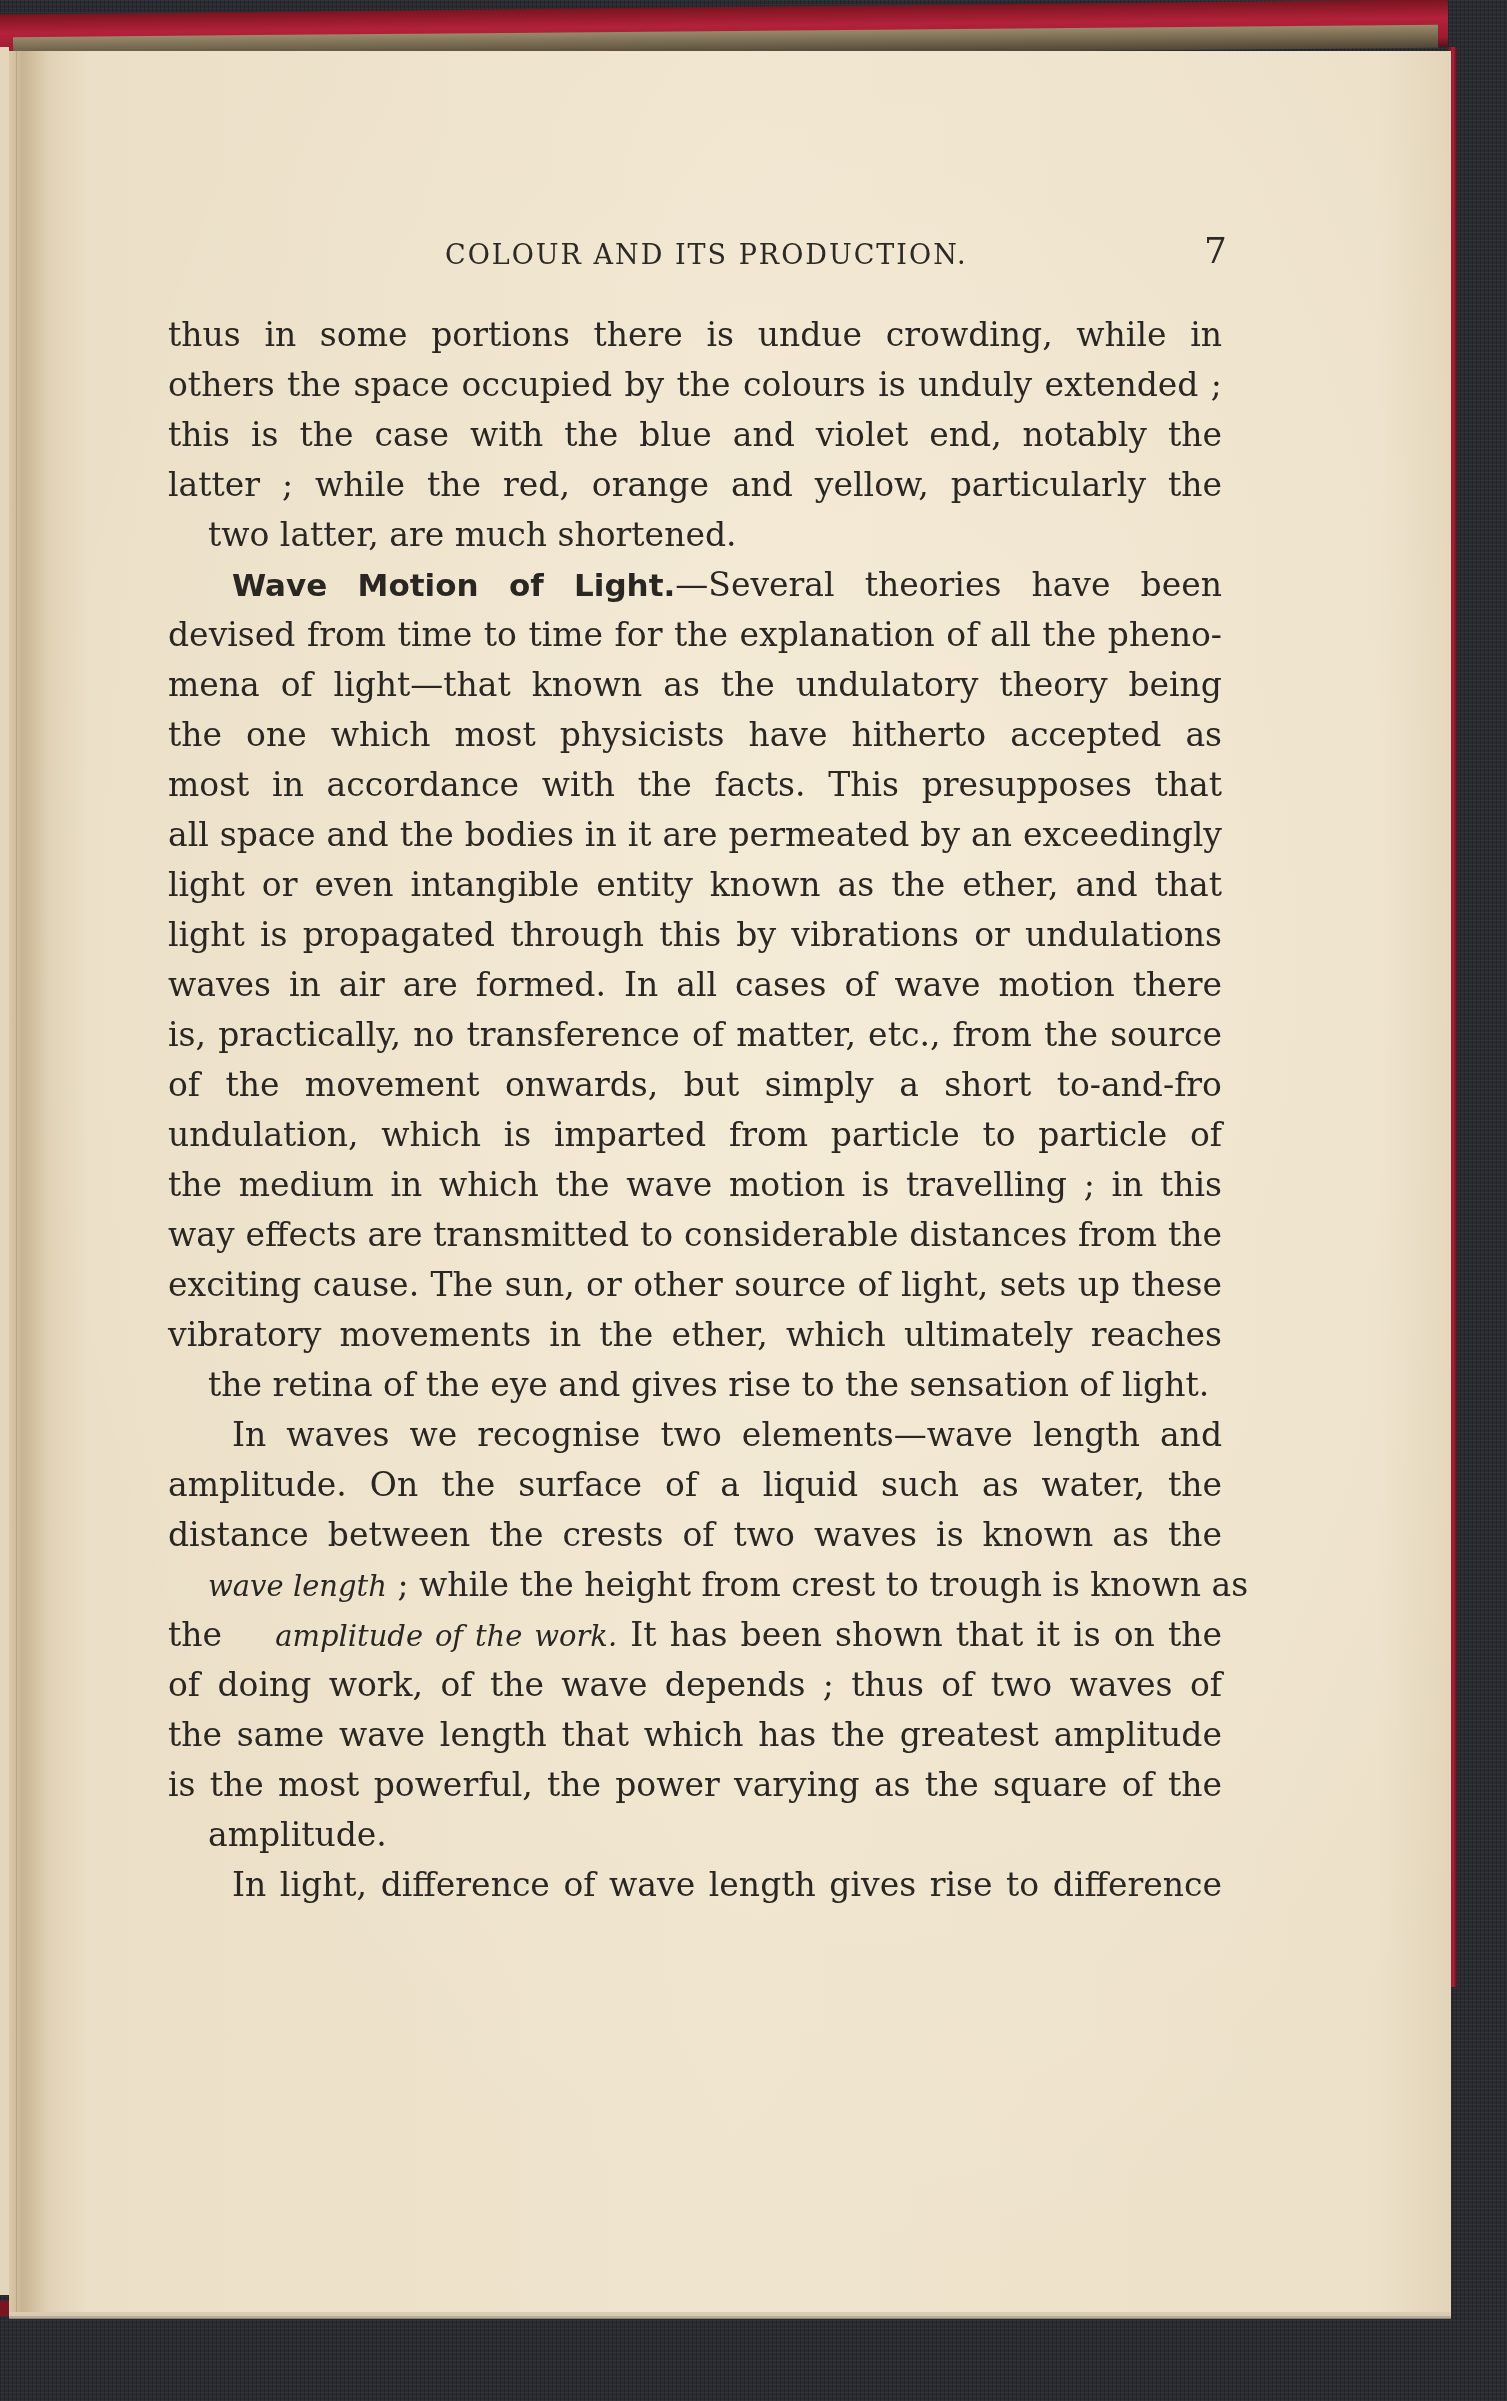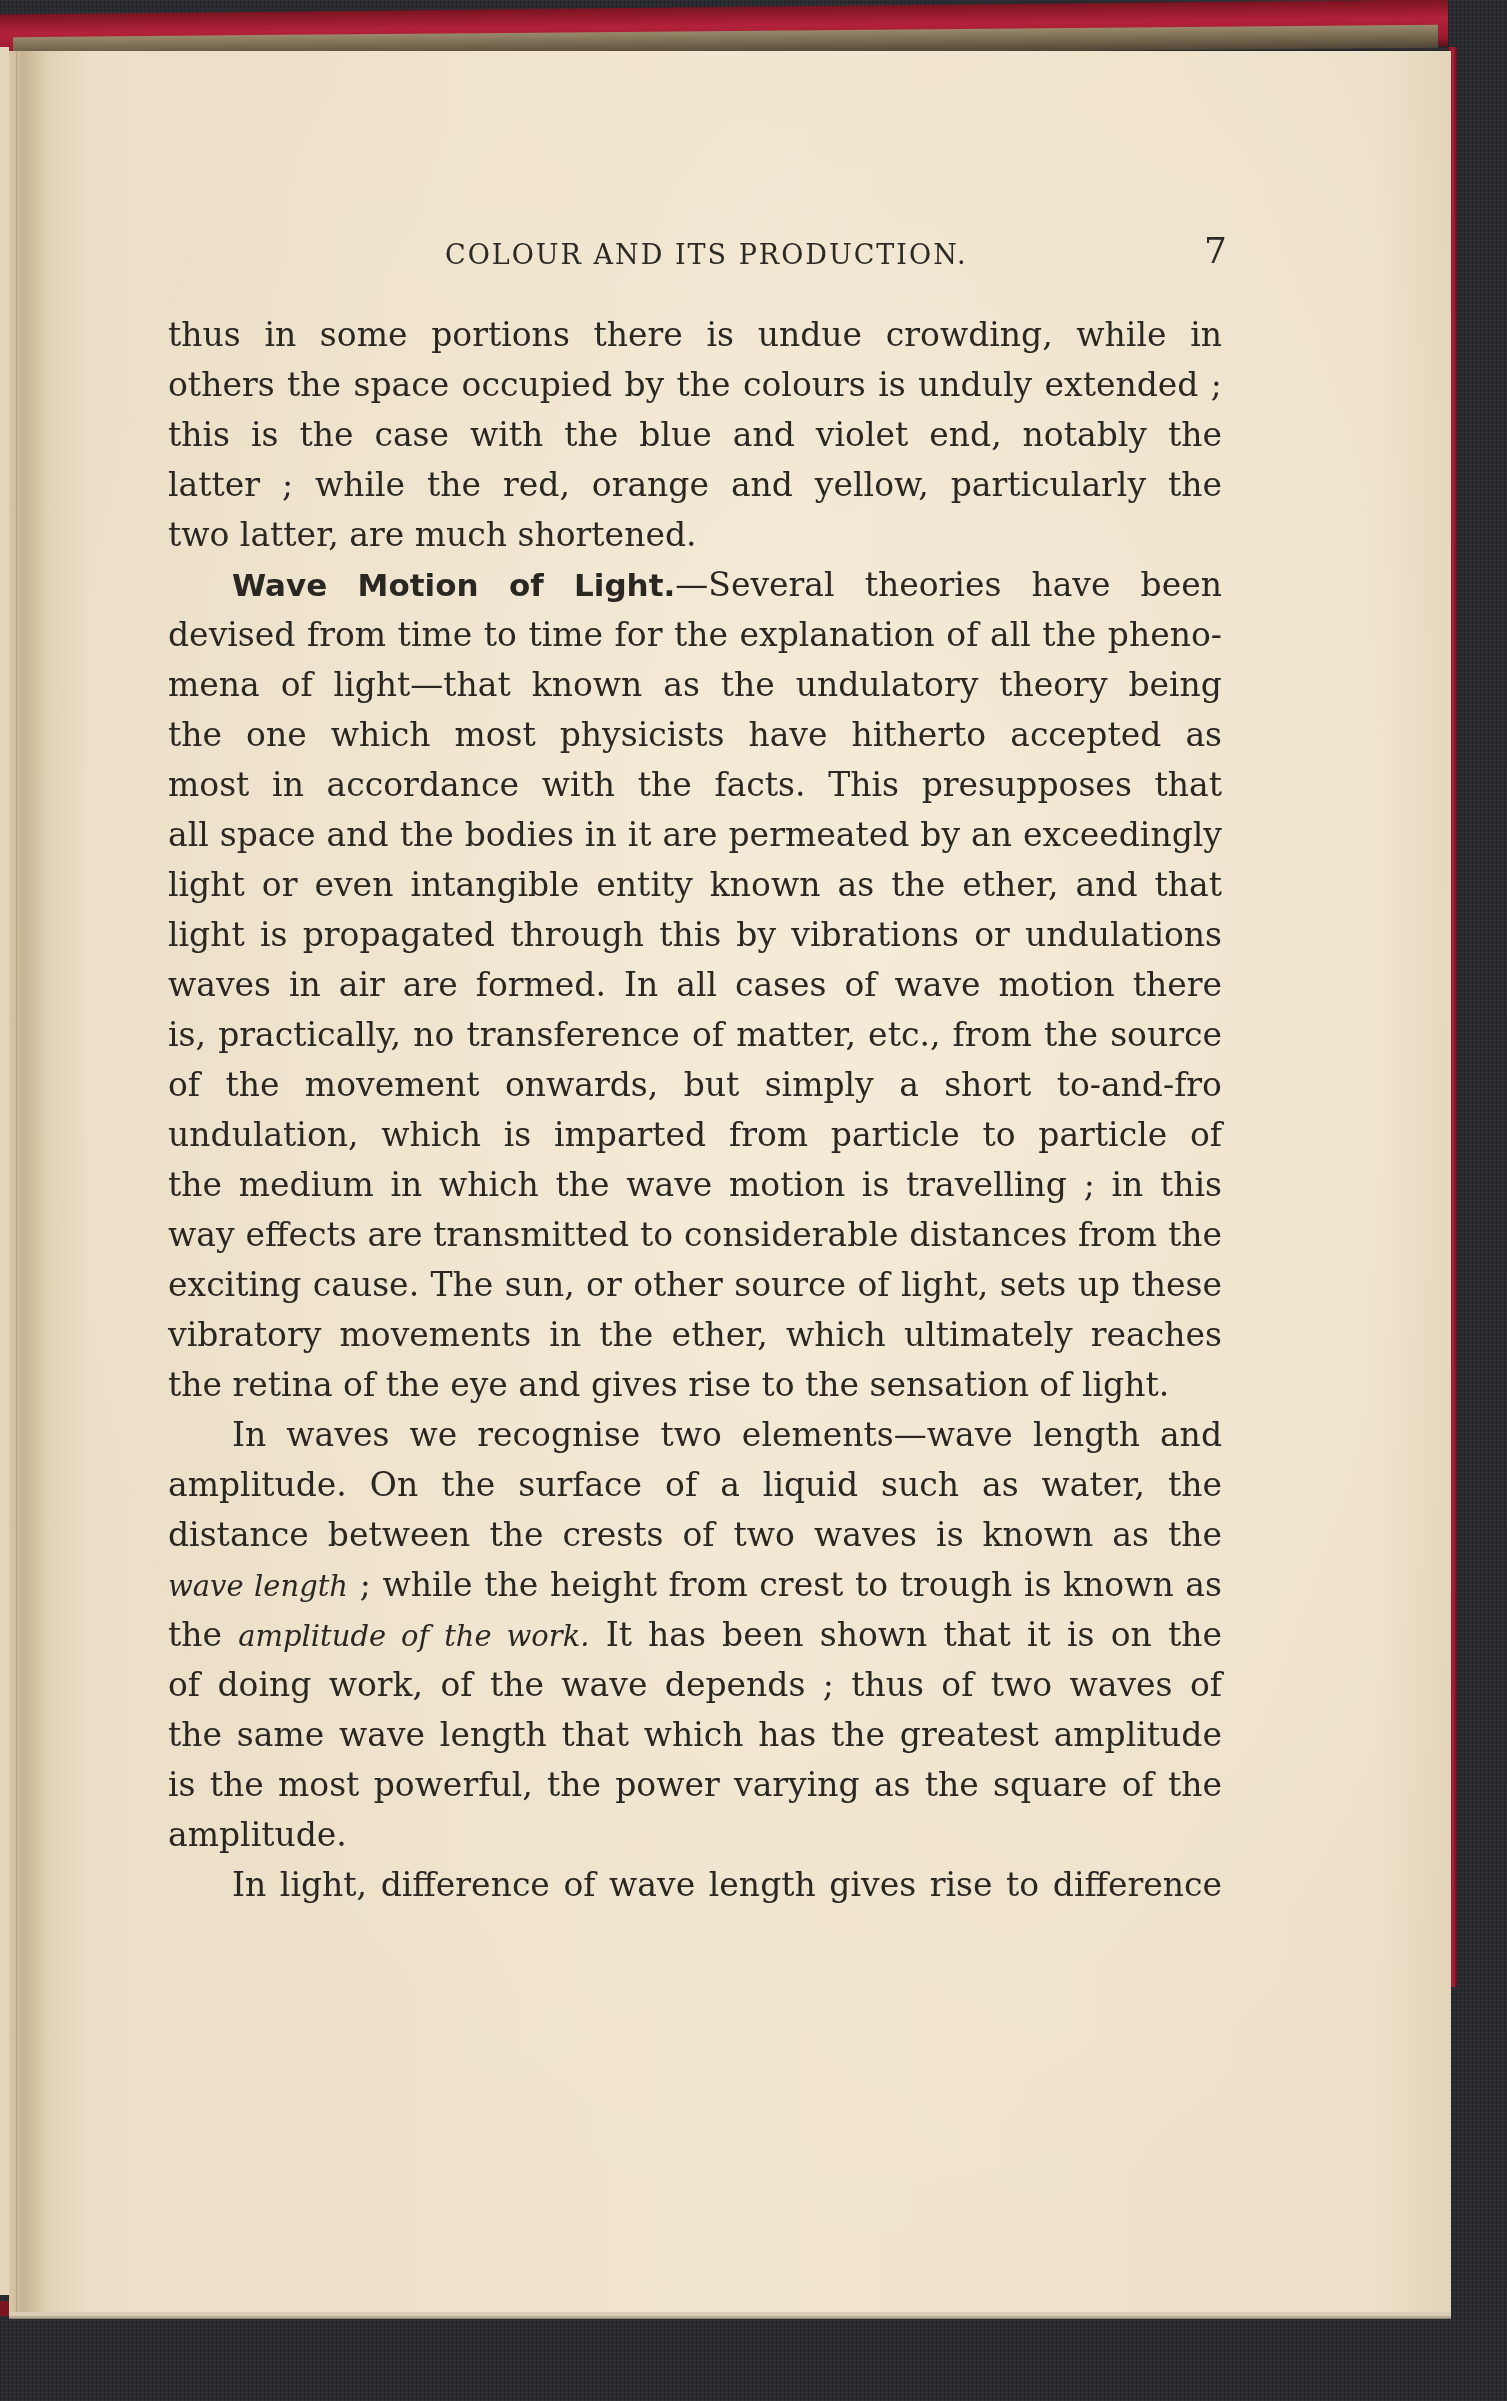--- a/index.html
+++ b/index.html
@@ -67,27 +67,27 @@
     position: absolute; left: 168px; top: 310px; width: 1054px;
     color: #2a2723;
     font-size: 33px;
     line-height: 50px;
   }
   .line {
     display: block; white-space: nowrap;
     text-align: justify; text-align-last: justify;
     height: 50px;
   }
-  .line.last { text-align-last: left; }
+  .line.last { text-align-last: left; margin-left: 40px; }
   .line.indent { padding-left: 64px; }
   .heading-run {
     font-family: "DejaVu Sans", "Liberation Sans", sans-serif;
     font-weight: bold; font-size: 31px;
   }
-  .ital { font-style: italic; font-size: 29px; }
+  .ital { font-style: italic; font-size: 29px; margin-left: 40px; }
 </style>
 </head>
 <body>
 
 <div class="cloth"></div>
 <div class="cover-top"></div>
 <div class="pages-edge-top"></div>
 <div class="cover-right"></div>
 <div class="cover-left-strip"></div>
 <div class="bottom-red"></div>

